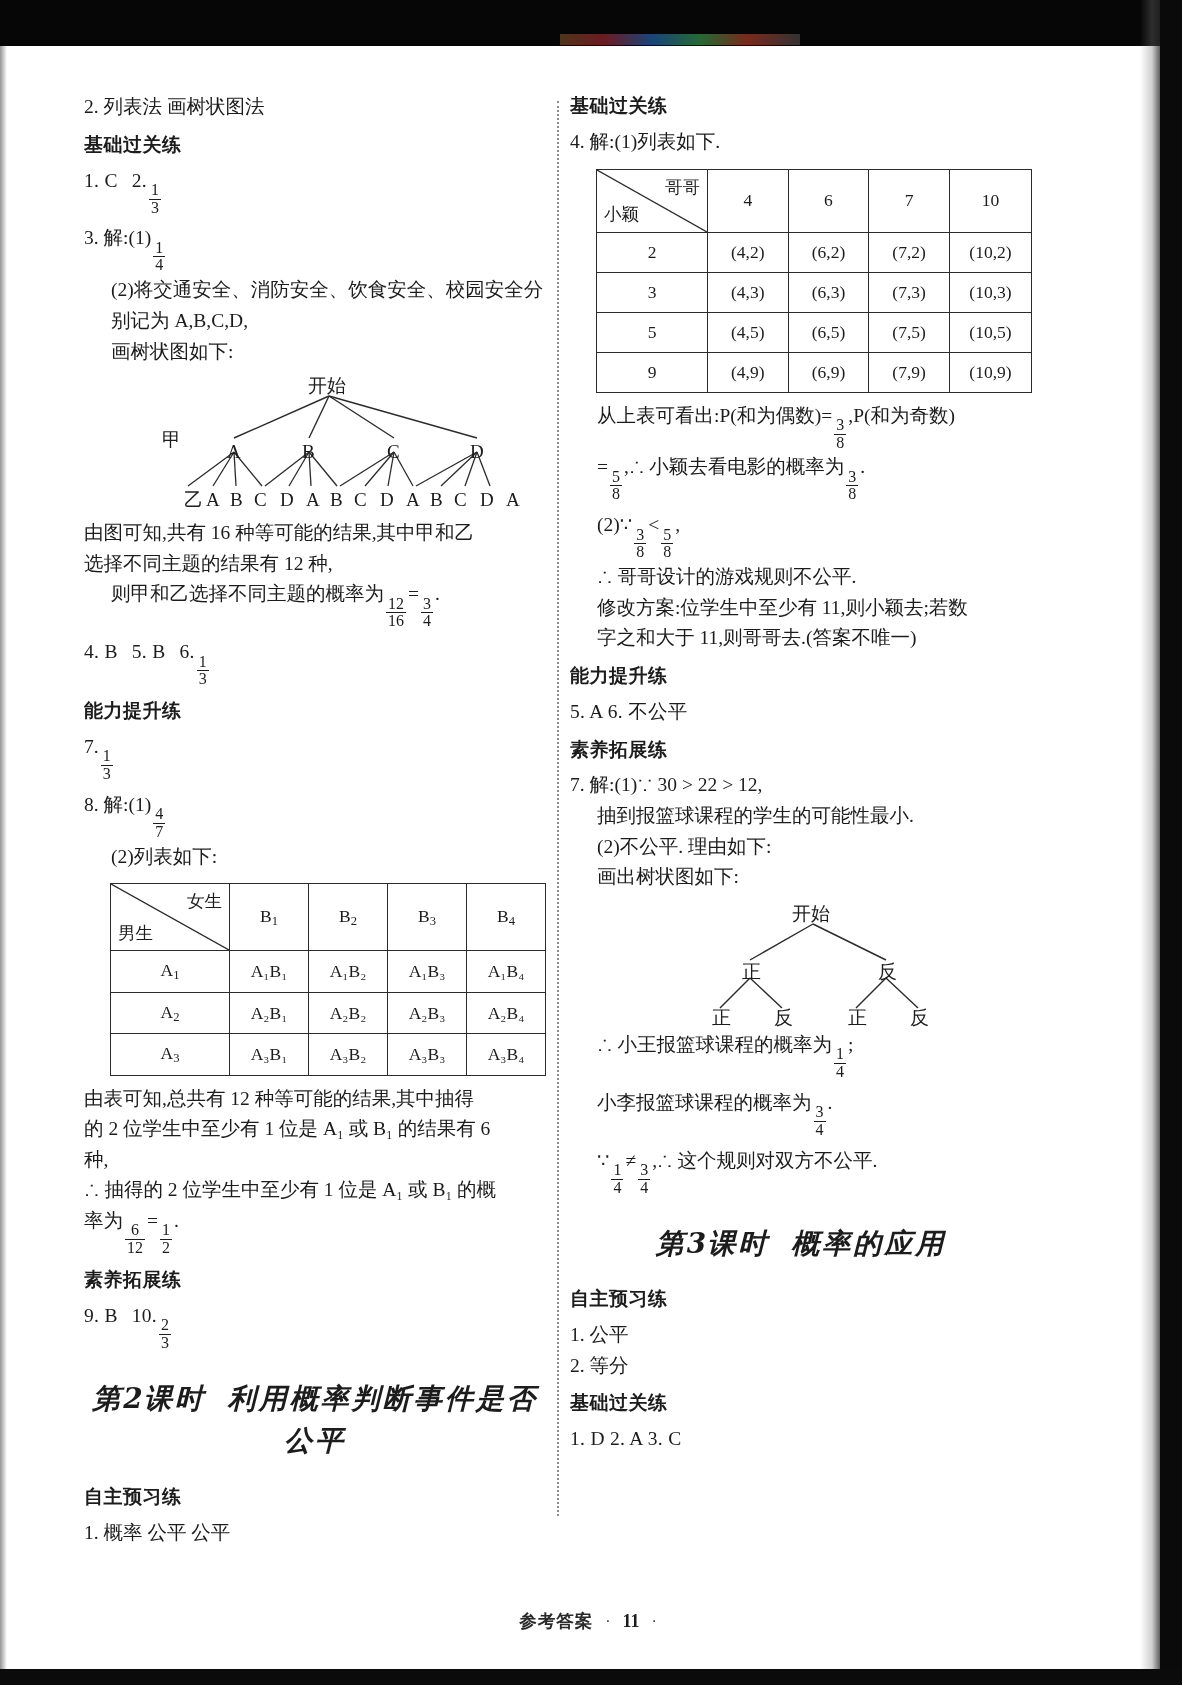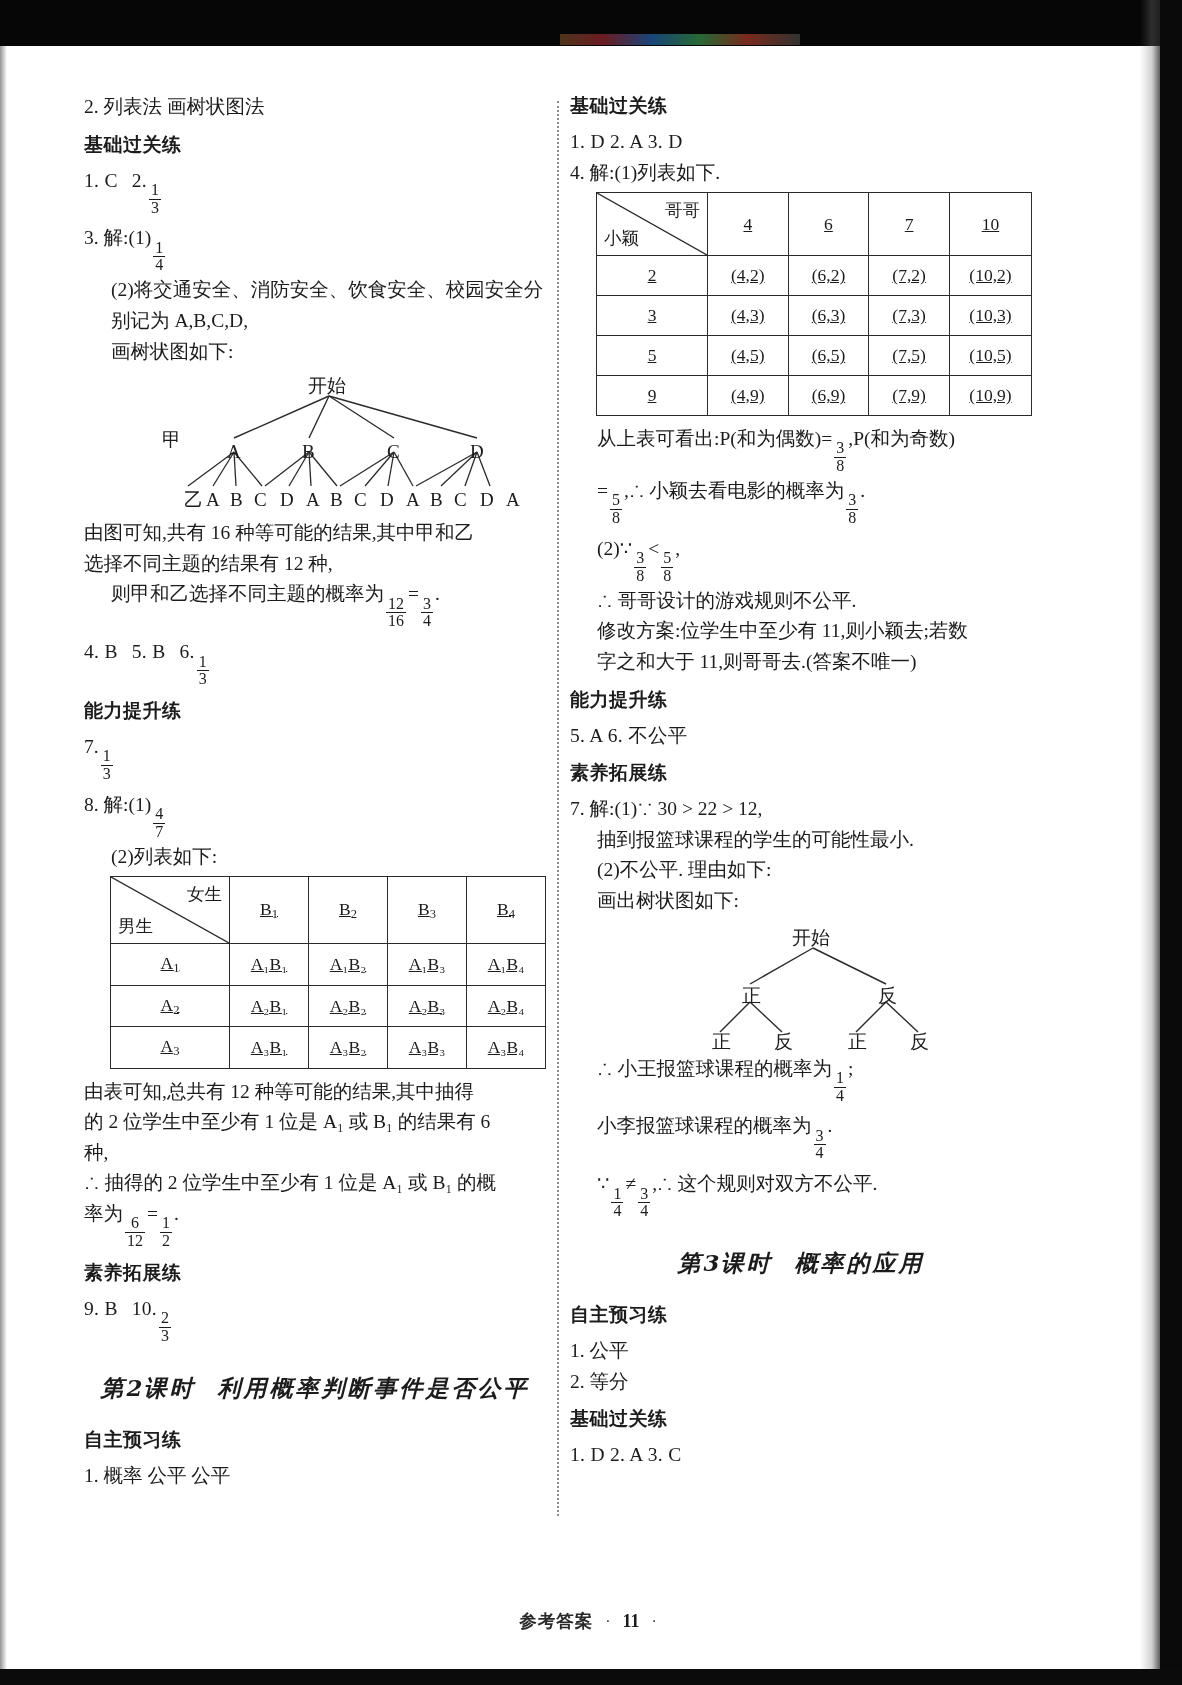--- a/index.html
+++ b/index.html
@@ -103,34 +103,33 @@
     margin: 0 2px;
   }
   .frac > .num { padding: 0 2px; }
   .frac > .den { padding: 0 2px; border-top: 1.2px solid #1c1c1c; }
 
   
   .lesson-title {
     font-family: "DejaVu Serif", serif;
     font-weight: bold;
     font-style: italic;
-    font-size: 23px;
+    font-size: 28px;
     letter-spacing: 3px;
     text-align: center;
     margin: 26px 0 20px 0;
   }
   .lesson-title .num { letter-spacing: 1px; }
   .lesson-title .sp { display: inline-block; width: 22px; }
 
   
   table.grid {
     border-collapse: collapse;
-    margin: 5px 0 8px 26px;
+    margin: 12px 0 8px 26px;
     font-size: 17.5px;
-    text-decoration: underline;
   }
   table.grid td, table.grid th {
     border: 1.3px solid #2b2b2b;
     text-align: center;
     vertical-align: middle;
     font-weight: normal;
     padding: 6px 4px;
   }
   table.grid.t-boys td.corner,
   table.grid.t-elder td.corner { padding: 0; }
@@ -403,21 +402,20 @@
       <span>第</span><span class="num">2</span><span>课时</span><span class="sp"></span><span>利用概率判断事件是否公平</span>
     </div>
 
     <div class="sec-head">自主预习练</div>
     <p class="line">1. 概率   公平   公平</p>
   </div>
 
   <div class="col col-right">
 
     <div class="sec-head" style="margin-top:0;">基础过关练</div>
-    <p class="line answers">1. D   2. A   3. D</p>
     <p class="line">4. 解:(1)列表如下.</p>
 
     <table class="grid t-elder">
       <tbody>
           <tr>
         <td class="corner">
           <div class="corner" style="width:110px;height:62px;">
             <svg class="diag" viewBox="0 0 110 62" preserveAspectRatio="none">
               <line x1="0" y1="0" x2="110" y2="62" stroke="#2b2b2b" stroke-width="1.3"></line>
             </svg>

